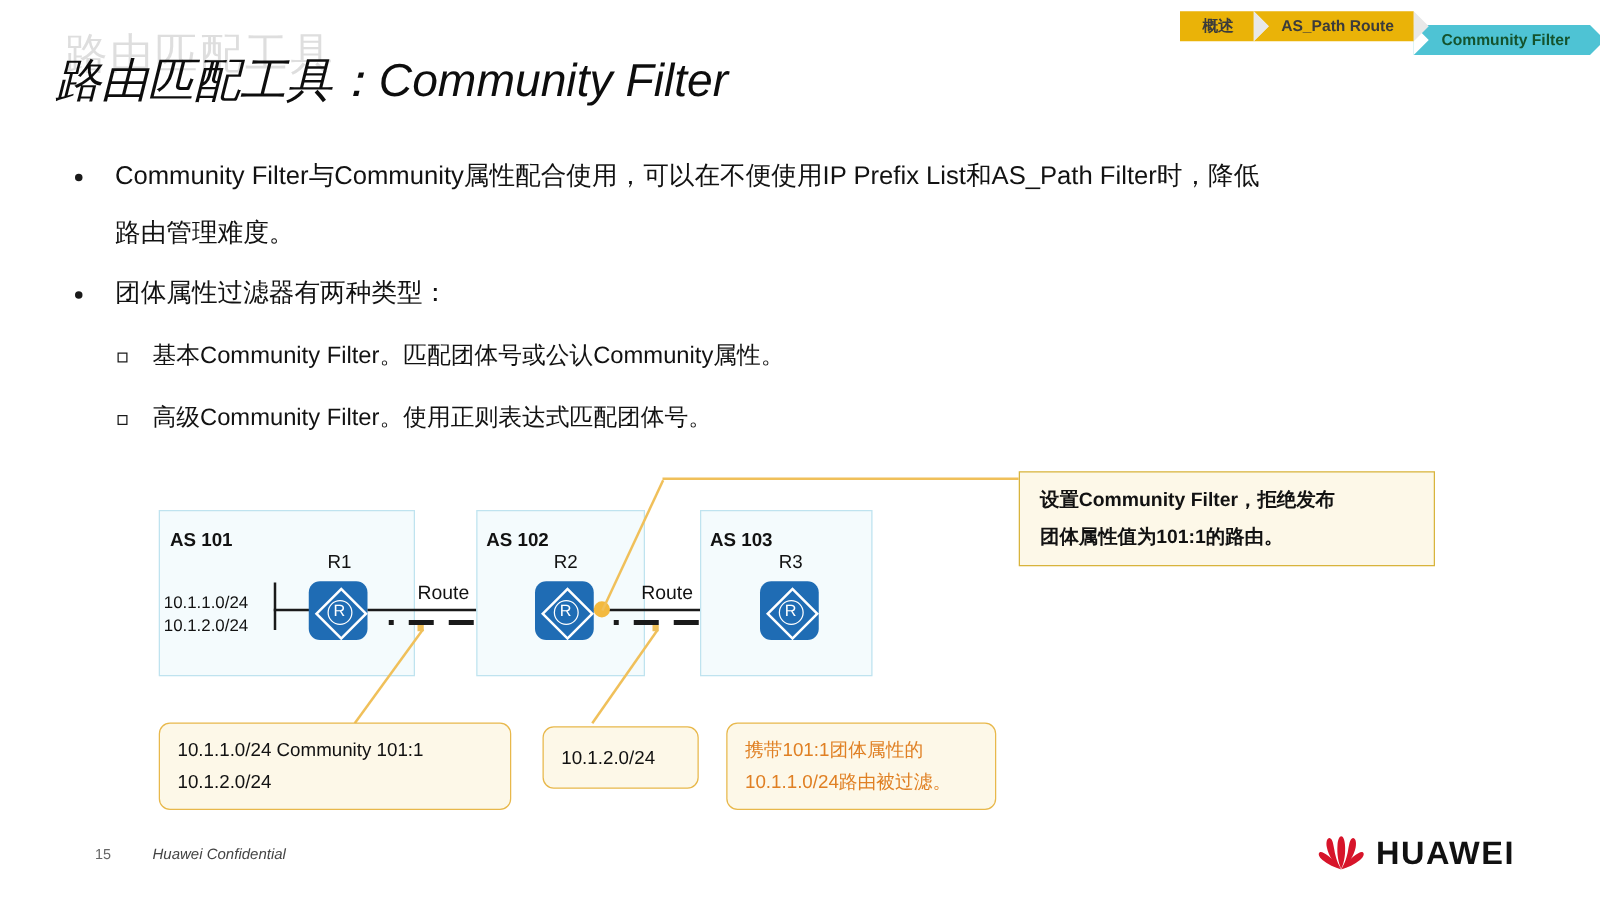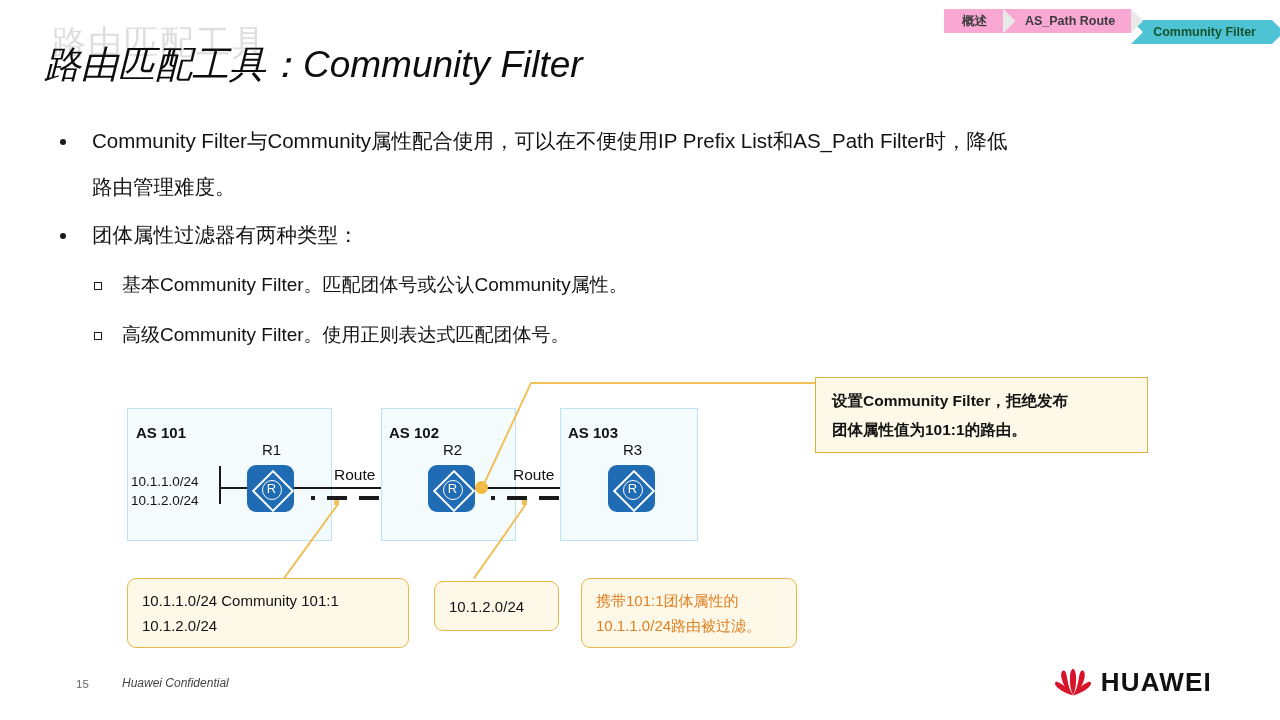--- a/index.html
+++ b/index.html
@@ -30,21 +30,21 @@
     align-items: center;
     justify-content: center;
     font-size: 12.5px;
     font-weight: bold;
     padding: 0 16px 0 22px;
     height: 24px;
     box-sizing: border-box;
     white-space: nowrap;
   }
   .crumb.inactive {
-    background: #f9a8d4;
+    background: #eab308;
     color: #3b3b3b;
   }
   .crumb.active {
     background: #4ec3d4;
     color: #14532d;
     margin-top: 11px;
   }
   .crumb::after {
     content: "";
     position: absolute;

